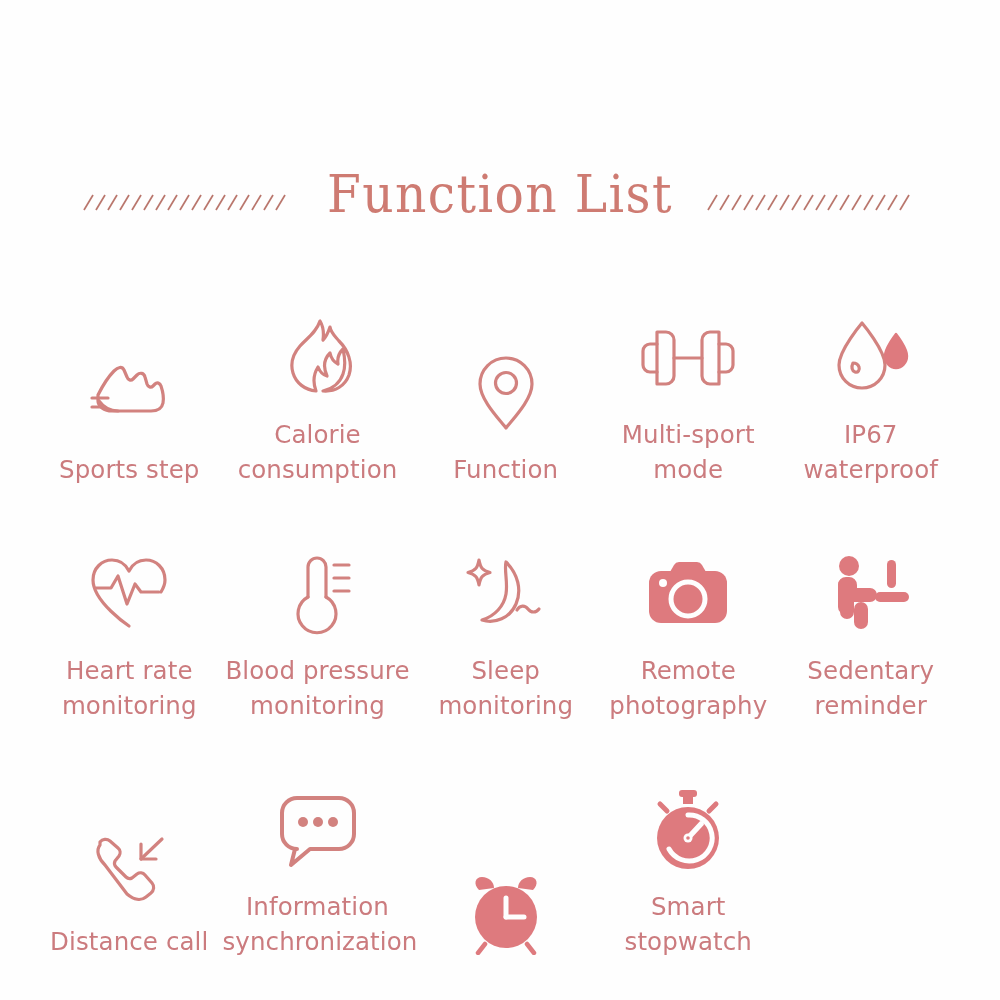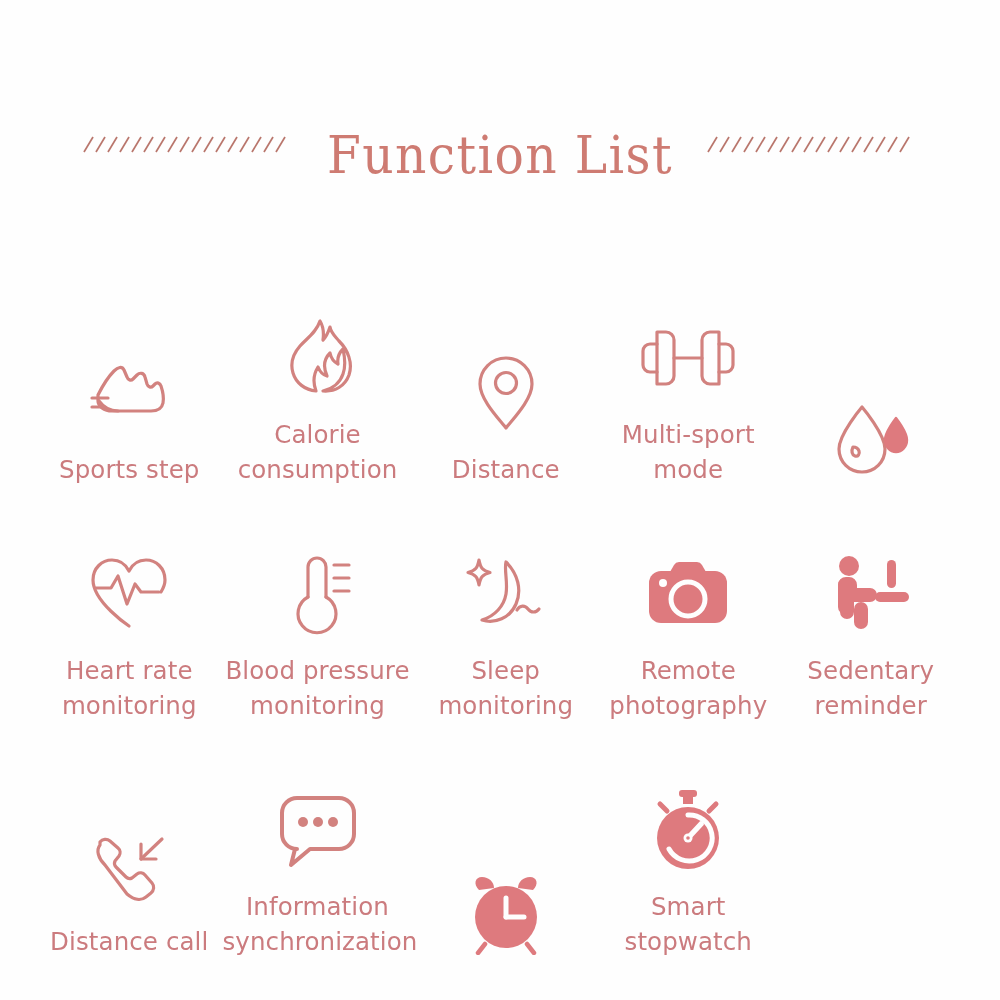--- a/index.html
+++ b/index.html
@@ -22,21 +22,21 @@
   }
 
   
   .header {
     position: absolute;
     top: 128px;
     left: 0;
     width: 1000px;
     height: 92px;
     display: flex;
-    align-items: flex-start;
+    align-items: flex-end;
     justify-content: center;
     gap: 18px;
   }
   .hatch {
     width: 212px;
     height: 34px;
     flex: none;
     display: block;
   }
   .title {
@@ -166,21 +166,21 @@
       <div class="label">Calorie<br>consumption</div>
     </div>
 
     <div class="cell">
       <div class="icon-wrap">
         <svg width="68" height="82" viewBox="0 0 68 82" fill="none" stroke="#d2827f" stroke-width="3.2" stroke-linecap="round" stroke-linejoin="round">
           <path d="M34 6 C19.6 6 8 17.6 8 32 C8 48 28 68 34 76 C40 68 60 48 60 32 C60 17.6 48.4 6 34 6 Z"></path>
           <circle cx="34" cy="31" r="10.5"></circle>
         </svg>
       </div>
-      <div class="label">Distance</div>
+      <div class="label">Function</div>
     </div>
 
     <div class="cell">
       <div class="icon-wrap">
         <svg width="110" height="72" viewBox="0 0 110 72" fill="none" stroke="#d2827f" stroke-width="3.2" stroke-linecap="round" stroke-linejoin="round">
           <path d="M24 10 h9 a8 8 0 0 1 8 8 v36 a8 8 0 0 1 -8 8 h-9 z"></path>
           <path d="M86 10 h-9 a8 8 0 0 0 -8 8 v36 a8 8 0 0 0 8 8 h9 z"></path>
           <path d="M24 22 h-7 a7 7 0 0 0 -7 7 v14 a7 7 0 0 0 7 7 h7"></path>
           <path d="M86 22 h7 a7 7 0 0 1 7 7 v14 a7 7 0 0 1 -7 7 h-7"></path>
           <path d="M41 36 H69"></path>
@@ -190,20 +190,21 @@
     </div>
 
     <div class="cell">
       <div class="icon-wrap">
         <svg width="86" height="82" viewBox="0 0 86 82" fill="none" stroke="#d2827f" stroke-width="3.2" stroke-linecap="round" stroke-linejoin="round">
           <path d="M34 6 C34 6 11 33 11 48 C11 61 21.3 71 34 71 C46.7 71 57 61 57 48 C57 33 34 6 34 6 Z"></path>
           <path d="M25 46 C23 50 24 54 27 55 C30 56 32 53 31 50 C30.3 48 28 46 25 46 Z"></path>
           <path d="M68 17 C68 17 57 31 57 39 C57 45.6 61.9 51 68 51 C74.1 51 79 45.6 79 39 C79 31 68 17 68 17 Z" fill="#de7a7e" stroke="#de7a7e" stroke-width="2.4"></path>
         </svg>
       </div>
+      <div class="label">IP67<br>waterproof</div>
     </div>
 
     <div class="cell">
       <div class="icon-wrap">
         <svg width="88" height="80" viewBox="0 0 88 80" fill="none" stroke="#d2827f" stroke-width="3.2" stroke-linecap="round" stroke-linejoin="round">
           <path d="M44 72 C44 72 8 48 8 26 C8 14 17 6 27 6 C35 6 41 11 44 17 C47 11 53 6 61 6 C71 6 80 14 80 26 C80 30 78.5 34 76 38"></path>
           <path d="M10 34 H26 L33 22 L42 50 L50 30 L56 38 H74"></path>
         </svg>
       </div>
       <div class="label">Heart rate<br>monitoring</div>

